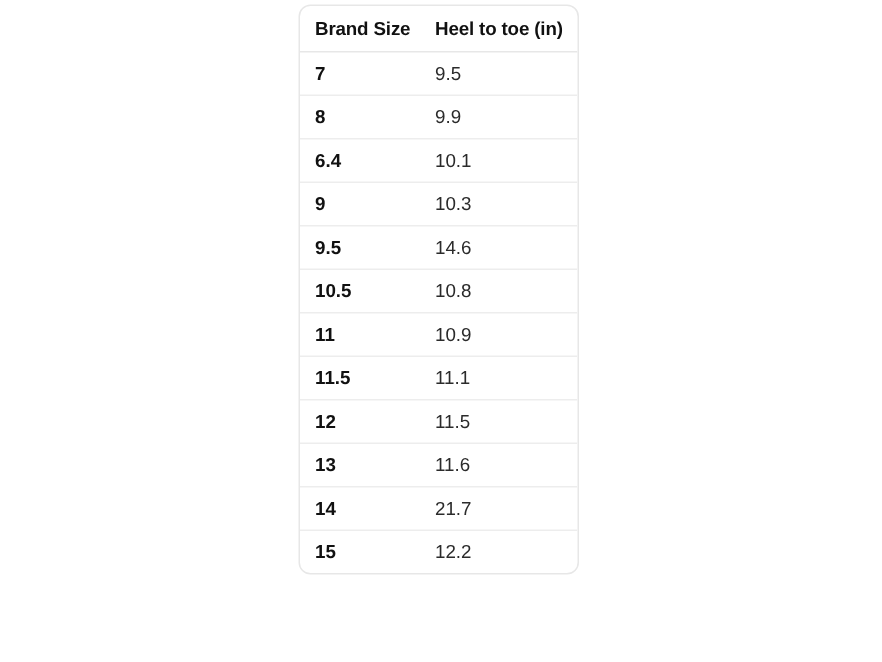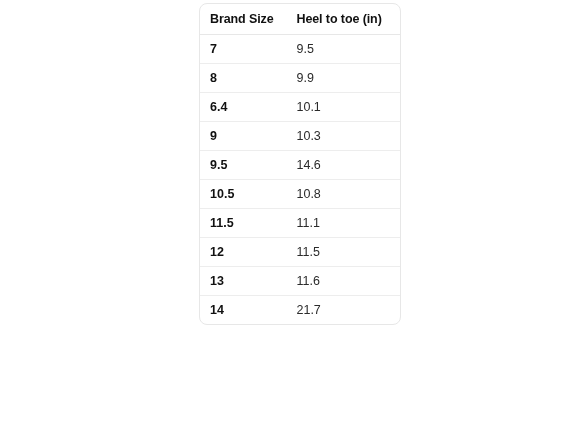--- a/index.html
+++ b/index.html
@@ -13,21 +13,21 @@
     font-family: "Liberation Sans", sans-serif;
     -webkit-font-smoothing: antialiased;
     overflow: hidden;
     position: relative;
   }
 
   #size-chart-card {
     position: absolute;
     left: 199px;
     top: 3px;
-    width: 202px;
+    width: 187px;
     box-sizing: border-box;
     background: #ffffff;
     border: 1px solid #e7e7e7;
     border-radius: 8px;
     overflow: hidden;
   }
 
   table.size-table {
     width: 100%;
     border-collapse: collapse;
@@ -112,30 +112,38 @@
         </tr>
         <tr>
           <td class="cell-brand">9.5</td>
           <td class="cell-heel">14.6</td>
         </tr>
         <tr>
           <td class="cell-brand">10.5</td>
           <td class="cell-heel">10.8</td>
         </tr>
         <tr>
+          <td class="cell-brand">11</td>
+          <td class="cell-heel">10.9</td>
+        </tr>
+        <tr>
           <td class="cell-brand">11.5</td>
           <td class="cell-heel">11.1</td>
         </tr>
         <tr>
           <td class="cell-brand">12</td>
           <td class="cell-heel">11.5</td>
         </tr>
         <tr>
           <td class="cell-brand">13</td>
           <td class="cell-heel">11.6</td>
         </tr>
         <tr>
           <td class="cell-brand">14</td>
           <td class="cell-heel">21.7</td>
         </tr>
+        <tr>
+          <td class="cell-brand">15</td>
+          <td class="cell-heel">12.2</td>
+        </tr>
       </tbody>
   </table>
 </div>
 
 </body></html>

